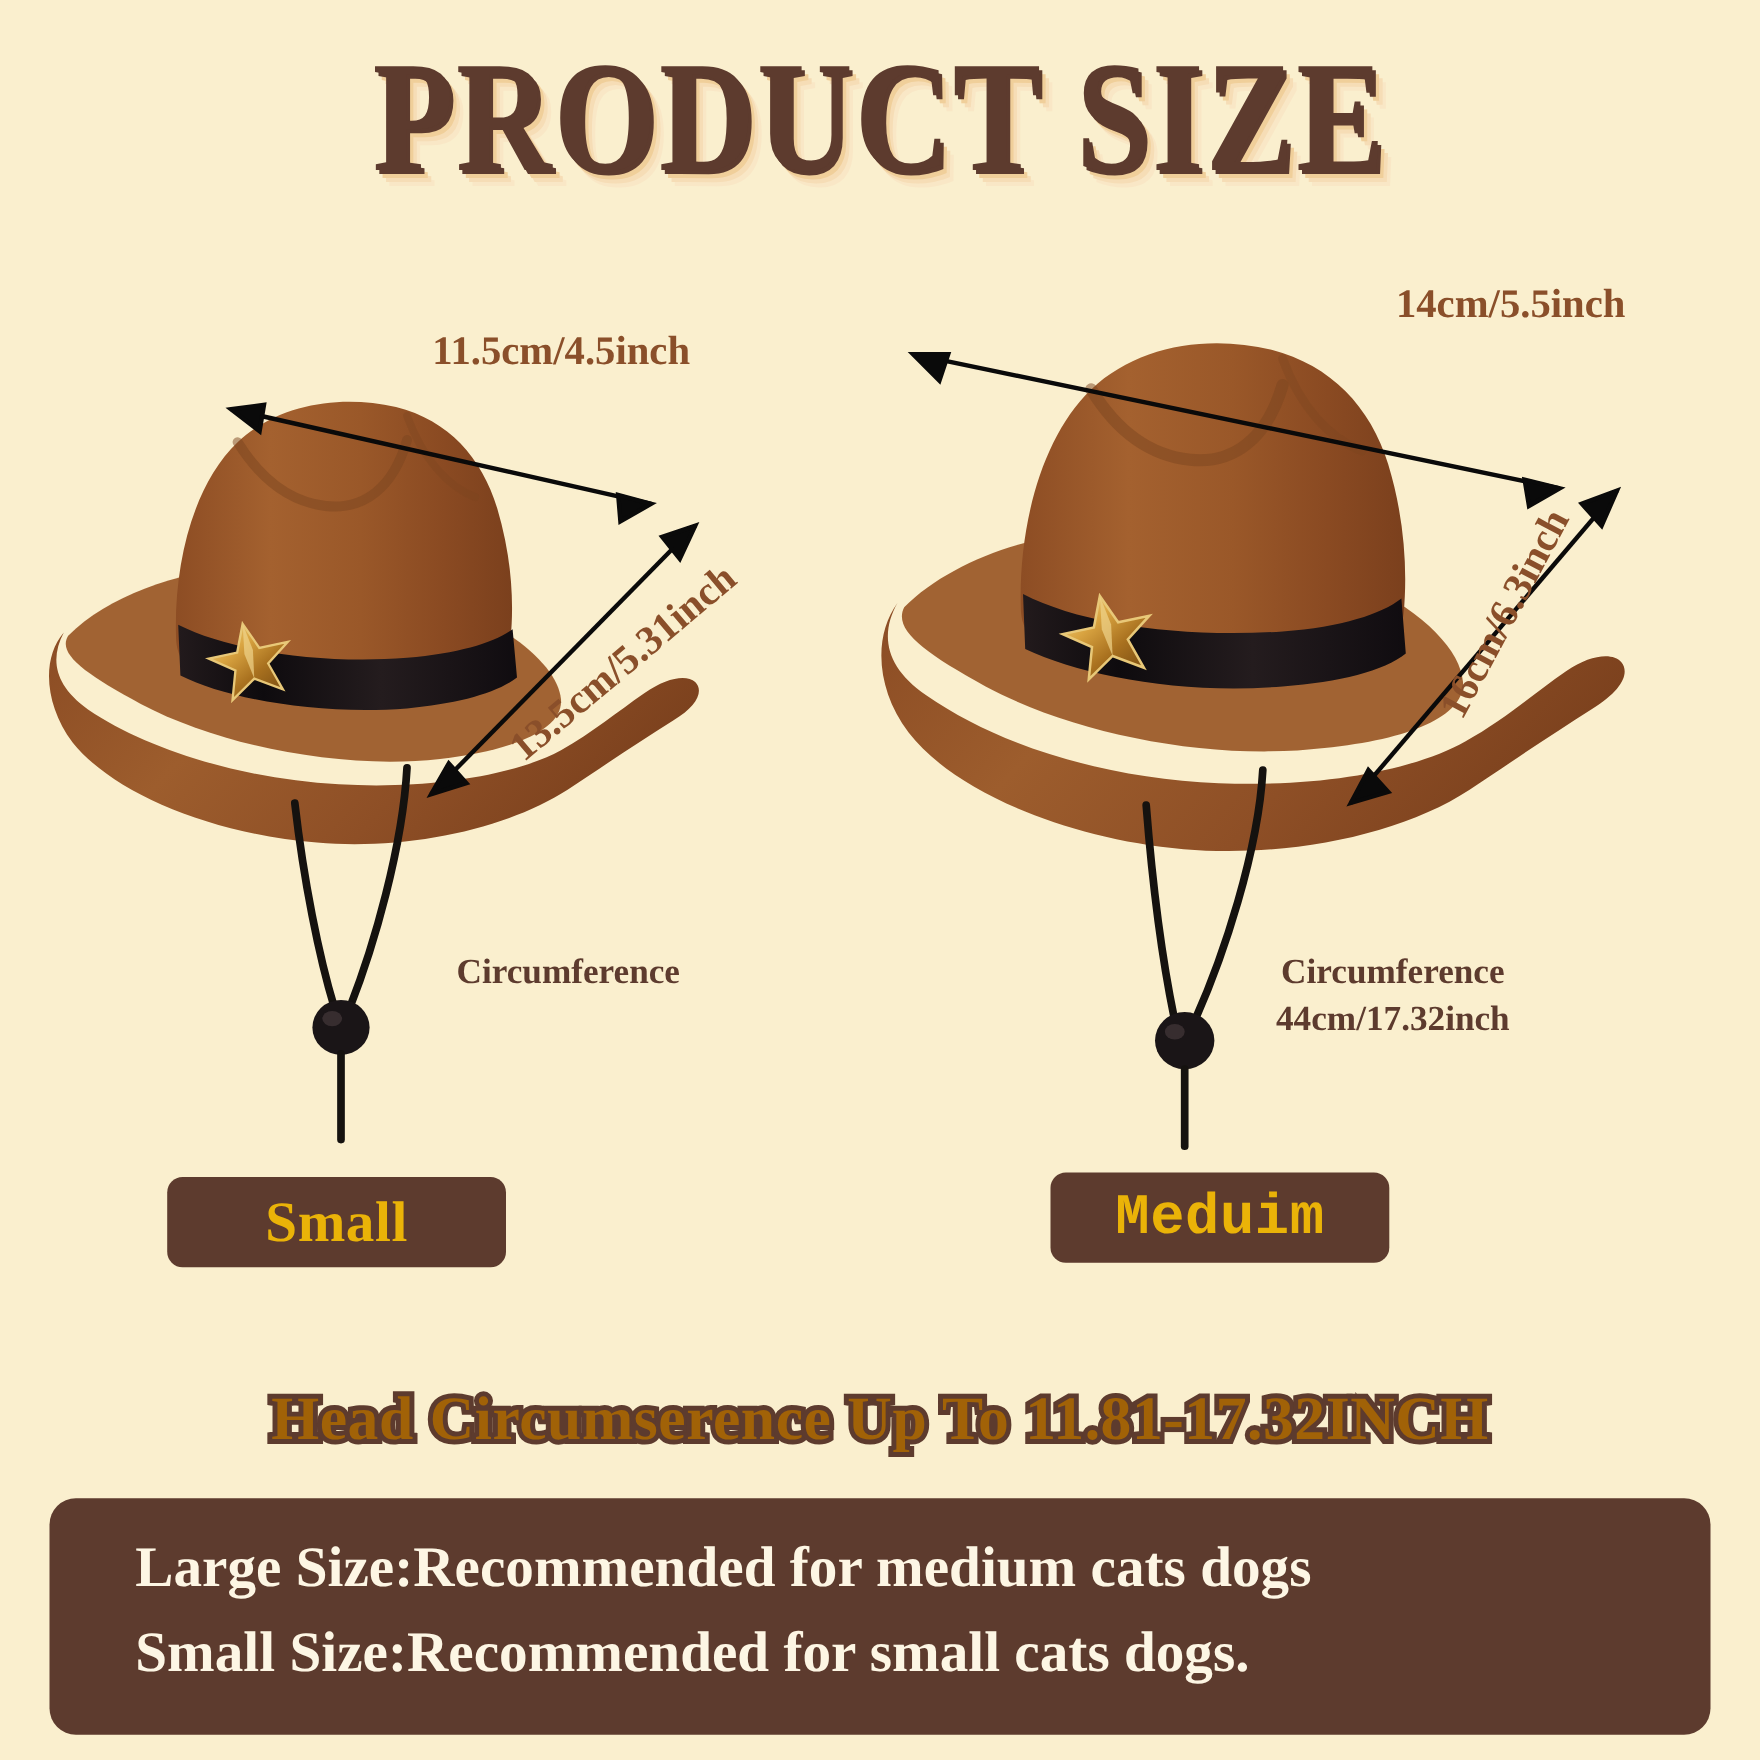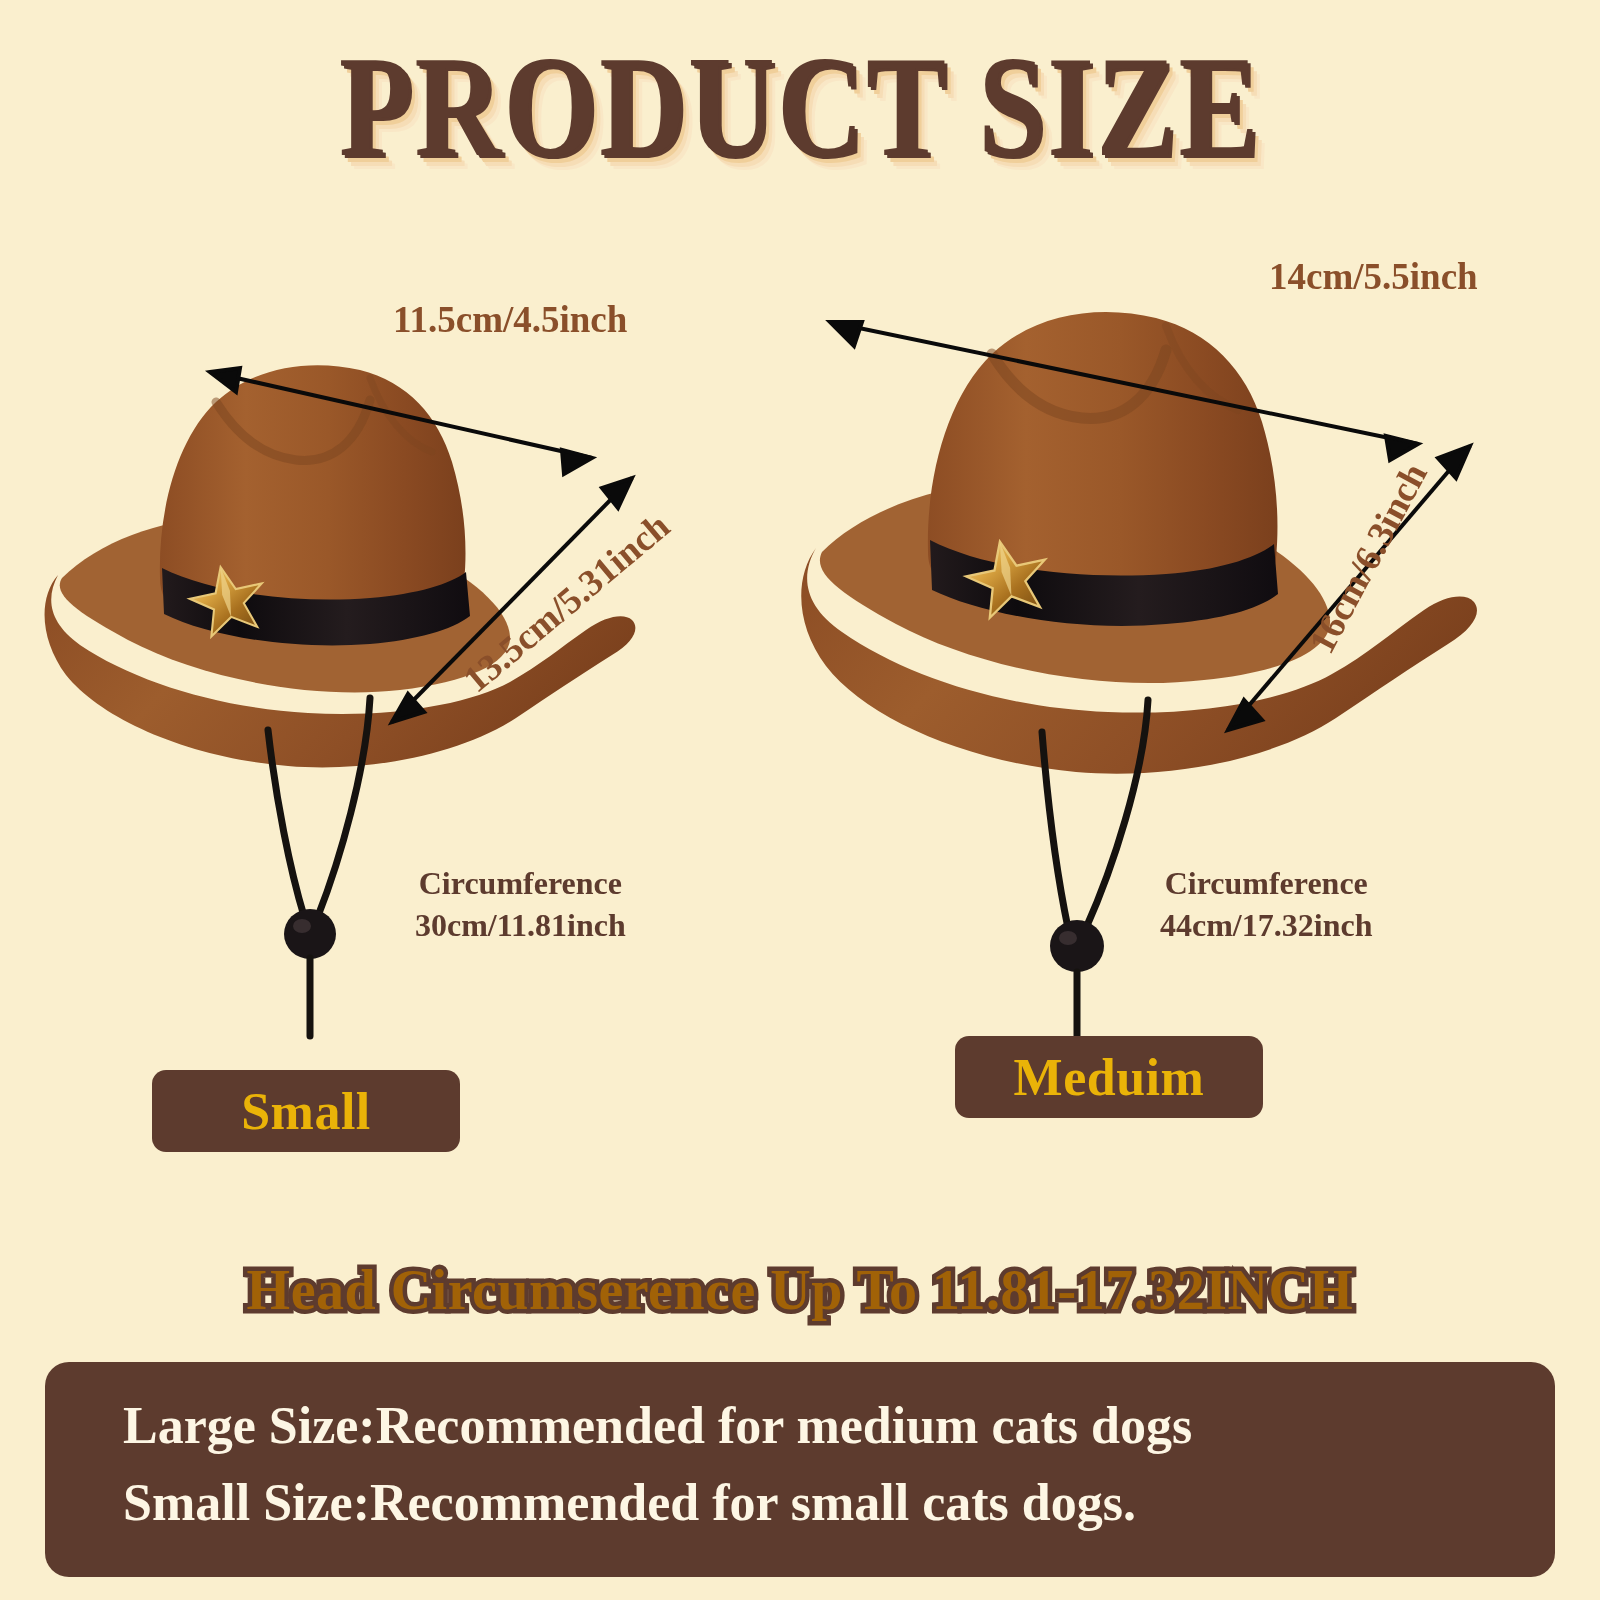--- a/index.html
+++ b/index.html
@@ -89,21 +89,21 @@
     align-items: center;
     justify-content: center;
     color: #eab308;
     font-family: "Liberation Serif", "DejaVu Serif", serif;
     font-weight: bold;
     font-size: 52px;
     letter-spacing: 0.5px;
     text-align: right;
   }
   #badge-small  { left: 152px;  top: 1070px; width: 308px; height: 82px; }
-  #badge-medium { left: 955px;  top: 1036px; width: 308px; height: 82px; }
+  #badge-medium { left: 955px;  top: 1066px; width: 308px; height: 82px; font-family: Liberation Mono, monospace; }
 
   
   .headline {
     position: absolute;
     left: 0;
     top: 1258px;
     width: 1600px;
     text-align: center;
     font-family: "Liberation Serif", "DejaVu Serif", serif;
     font-weight: bold;
@@ -312,21 +312,20 @@
     </svg>
   </div>
 
   <div class="dim-label" id="label-small-width">11.5cm/4.5inch</div>
   <div class="dim-label" id="label-small-diag">13.5cm/5.31inch</div>
   <div class="dim-label" id="label-medium-width">14cm/5.5inch</div>
   <div class="dim-label" id="label-medium-diag">16cm/6.3inch</div>
 
   <div class="circ-block" id="circ-small">
     <div>Circumference</div>
-    <div>30cm/11.81inch</div>
   </div>
   <div class="circ-block" id="circ-medium">
     <div>Circumference</div>
     <div>44cm/17.32inch</div>
   </div>
 
   <div class="size-badge" id="badge-small">Small</div>
   <div class="size-badge" id="badge-medium">Meduim</div>
 
   <div class="headline">Head Circumserence Up To 11.81-17.32INCH</div>

